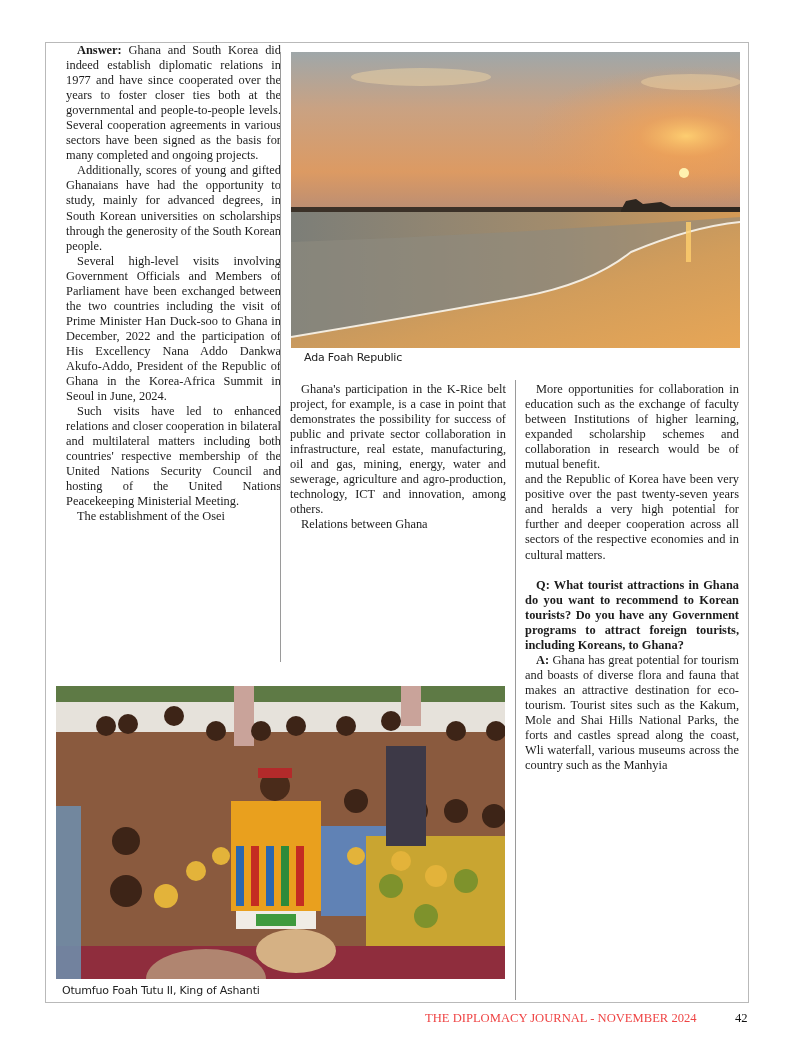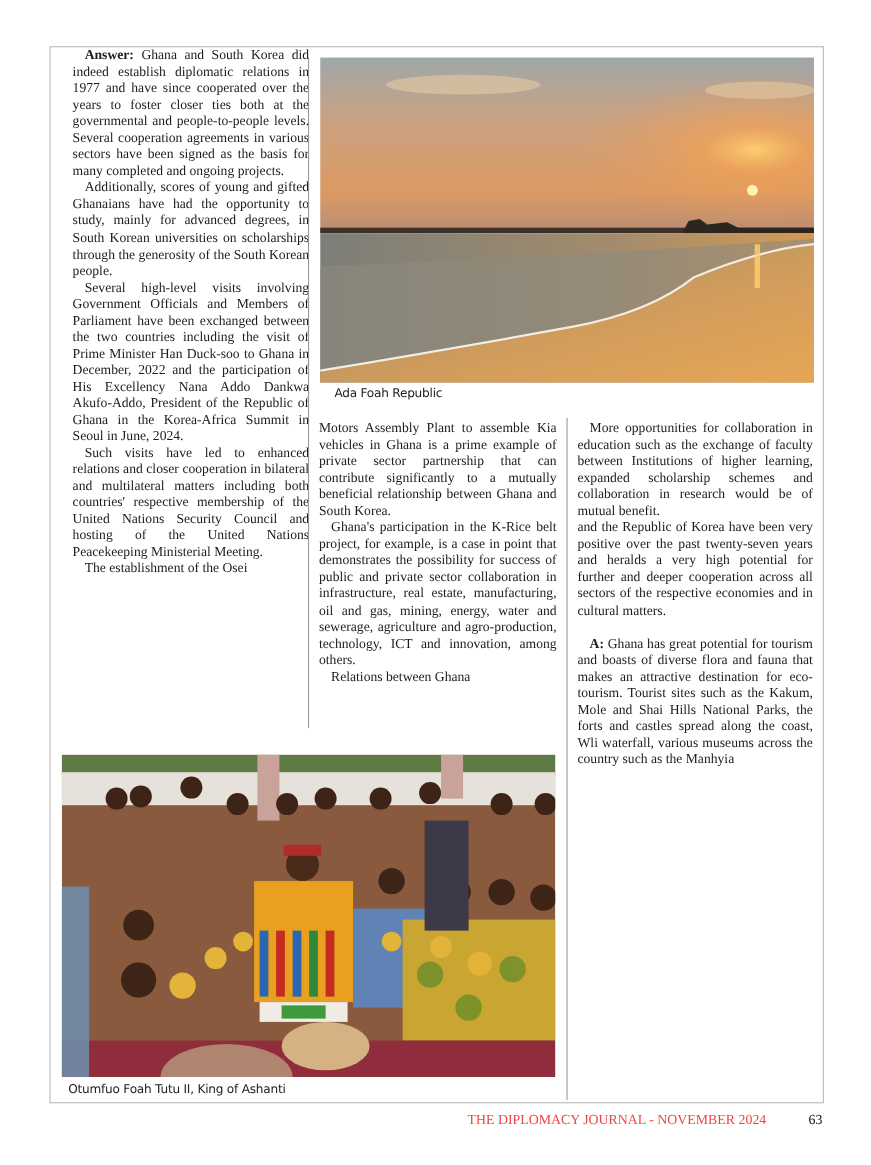--- a/index.html
+++ b/index.html
@@ -76,29 +76,29 @@
     <path d="M0 160 L449 160 L449 296 L0 296 Z" fill="url(#sea)"></path>
     <path d="M0 190 Q150 185 300 175 Q380 170 449 165 L449 296 L0 296 Z" fill="#8e8a7f" opacity="0.6"></path>
     <path d="M0 296 L0 285 Q120 265 230 245 Q300 232 340 200 Q400 175 449 170 L449 296 Z" fill="url(#sand)"></path>
     <path d="M0 285 Q120 265 230 245 Q300 232 340 200 Q400 175 449 170" stroke="#f3ece0" stroke-width="2" fill="none"></path>
     <rect x="395" y="170" width="5" height="40" fill="#ffcf6e" opacity="0.8"></rect>
   </svg>
 </div>
 <div class="caption" style="left:304px; top:351px;">Ada Foah Republic</div>
 
 <div class="col col2">
-  <p style="text-indent:0;">Motors Assembly Plant to assemble Kia vehicles in Ghana is a prime example of private sector partnership that can contribute significantly to a mutually beneficial relationship between Ghana and South Korea.</p>
   <p>Ghana's participation in the K-Rice belt project, for example, is a case in point that demonstrates the possibility for success of public and private sector collaboration in infrastructure, real estate, manufacturing, oil and gas, mining, energy, water and sewerage, agriculture and agro-production, technology, ICT and innovation, among others.</p>
   <p>Relations between Ghana</p>
 </div>
 
 <div class="col col3">
   <p>More opportunities for collaboration in education such as the exchange of faculty between Institutions of higher learning, expanded scholarship schemes and collaboration in research would be of mutual benefit.</p>
   <p style="text-indent:0;">and the Republic of Korea have been very positive over the past twenty-seven years and heralds a very high potential for further and deeper cooperation across all sectors of the respective economies and in cultural matters.</p>
   <div class="gap"></div>
+  <p class="q">Q: What tourist attractions in Ghana do you want to recommend to Korean tourists? Do you have any Government programs to attract foreign tourists, including Koreans, to Ghana?</p>
   <p><span class="bold">A:</span><span> Ghana has great potential for tourism and boasts of diverse flora and fauna that makes an attractive destination for eco-tourism. Tourist sites such as the Kakum, Mole and Shai Hills National Parks, the forts and castles spread along the coast, Wli waterfall, various museums across the country such as the Manhyia</span></p>
 </div>
 
 <div class="photo" style="left:56px; top:686px; width:449px; height:293px;">
   <svg width="449" height="293" viewBox="0 0 449 293" xmlns="http://www.w3.org/2000/svg">
     <rect width="449" height="293" fill="#8a5a3e"></rect>
     <rect width="449" height="20" fill="#5e7a45"></rect>
     <rect y="16" width="449" height="30" fill="#e6e2db"></rect>
     <rect x="178" y="0" width="20" height="60" fill="#c9a39a"></rect>
     <rect x="345" y="0" width="20" height="40" fill="#c9a39a"></rect>
@@ -150,13 +150,13 @@
     </g>
     <rect x="0" y="260" width="449" height="33" fill="#8f2d3d"></rect>
     <ellipse cx="240" cy="265" rx="40" ry="22" fill="#d5b184"></ellipse>
     <rect x="0" y="120" width="25" height="173" fill="#6f8ca8" opacity="0.9"></rect>
     <ellipse cx="150" cy="293" rx="60" ry="30" fill="#b08570"></ellipse>
   </svg>
 </div>
 <div class="caption" style="left:62px; top:984px;">Otumfuo Foah Tutu II, King of Ashanti</div>
 
 <div class="footer">THE DIPLOMACY JOURNAL - NOVEMBER 2024</div>
-<div class="pageno">63</div>
+<div class="pageno">42</div>
 
 </body></html>

